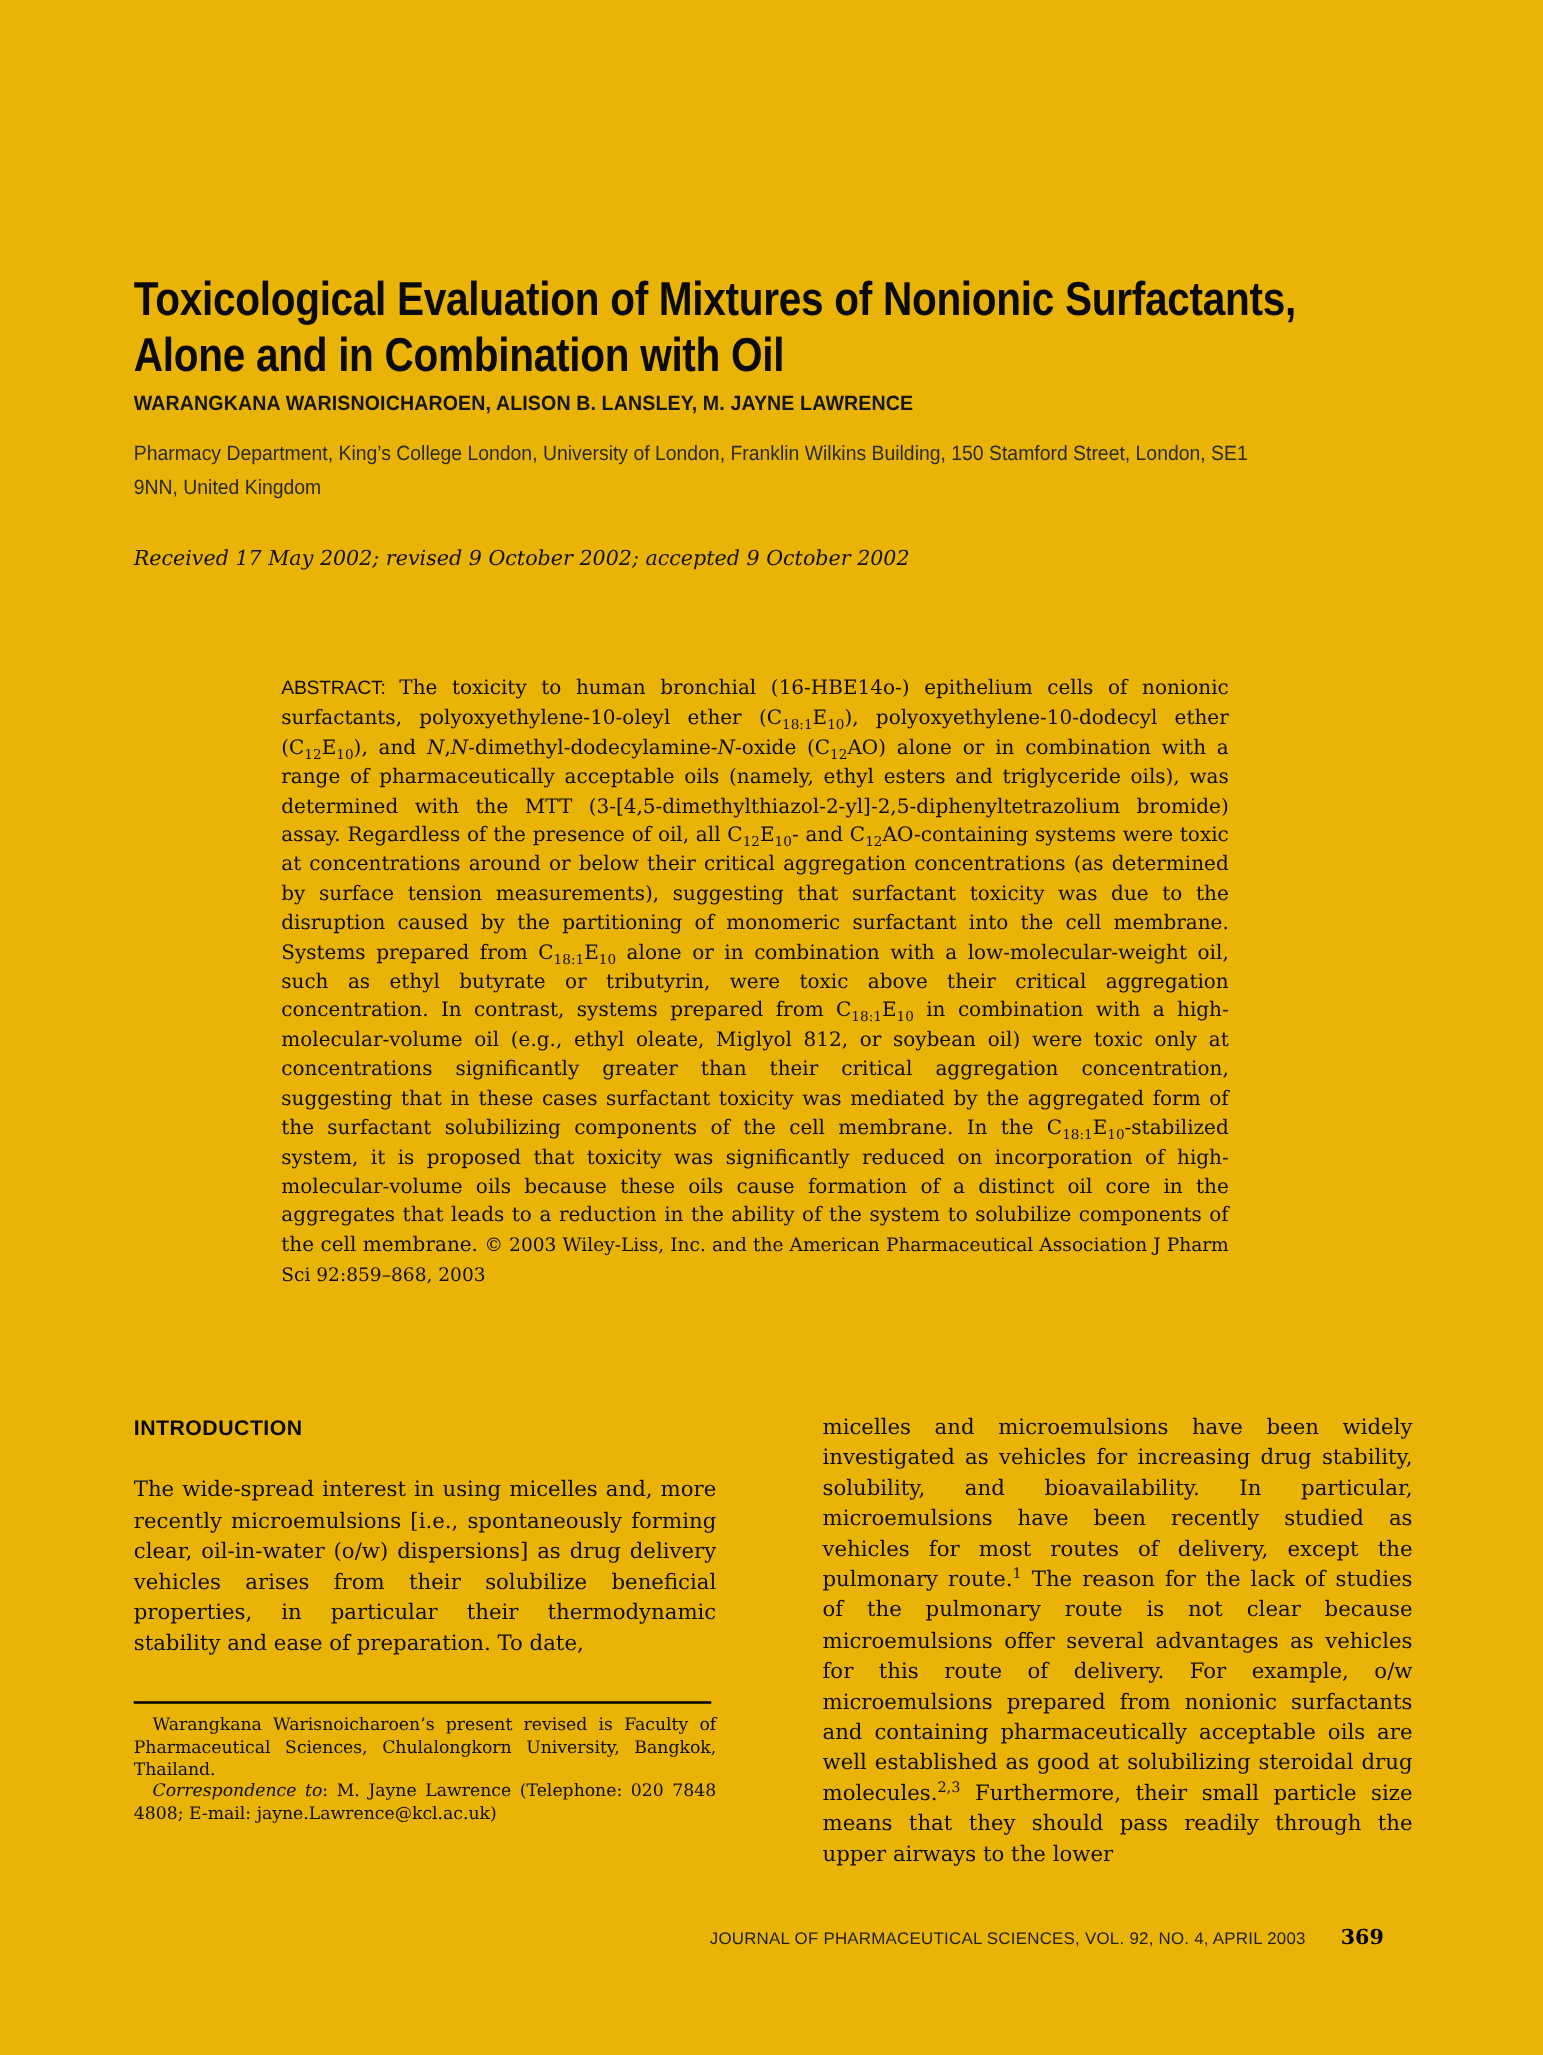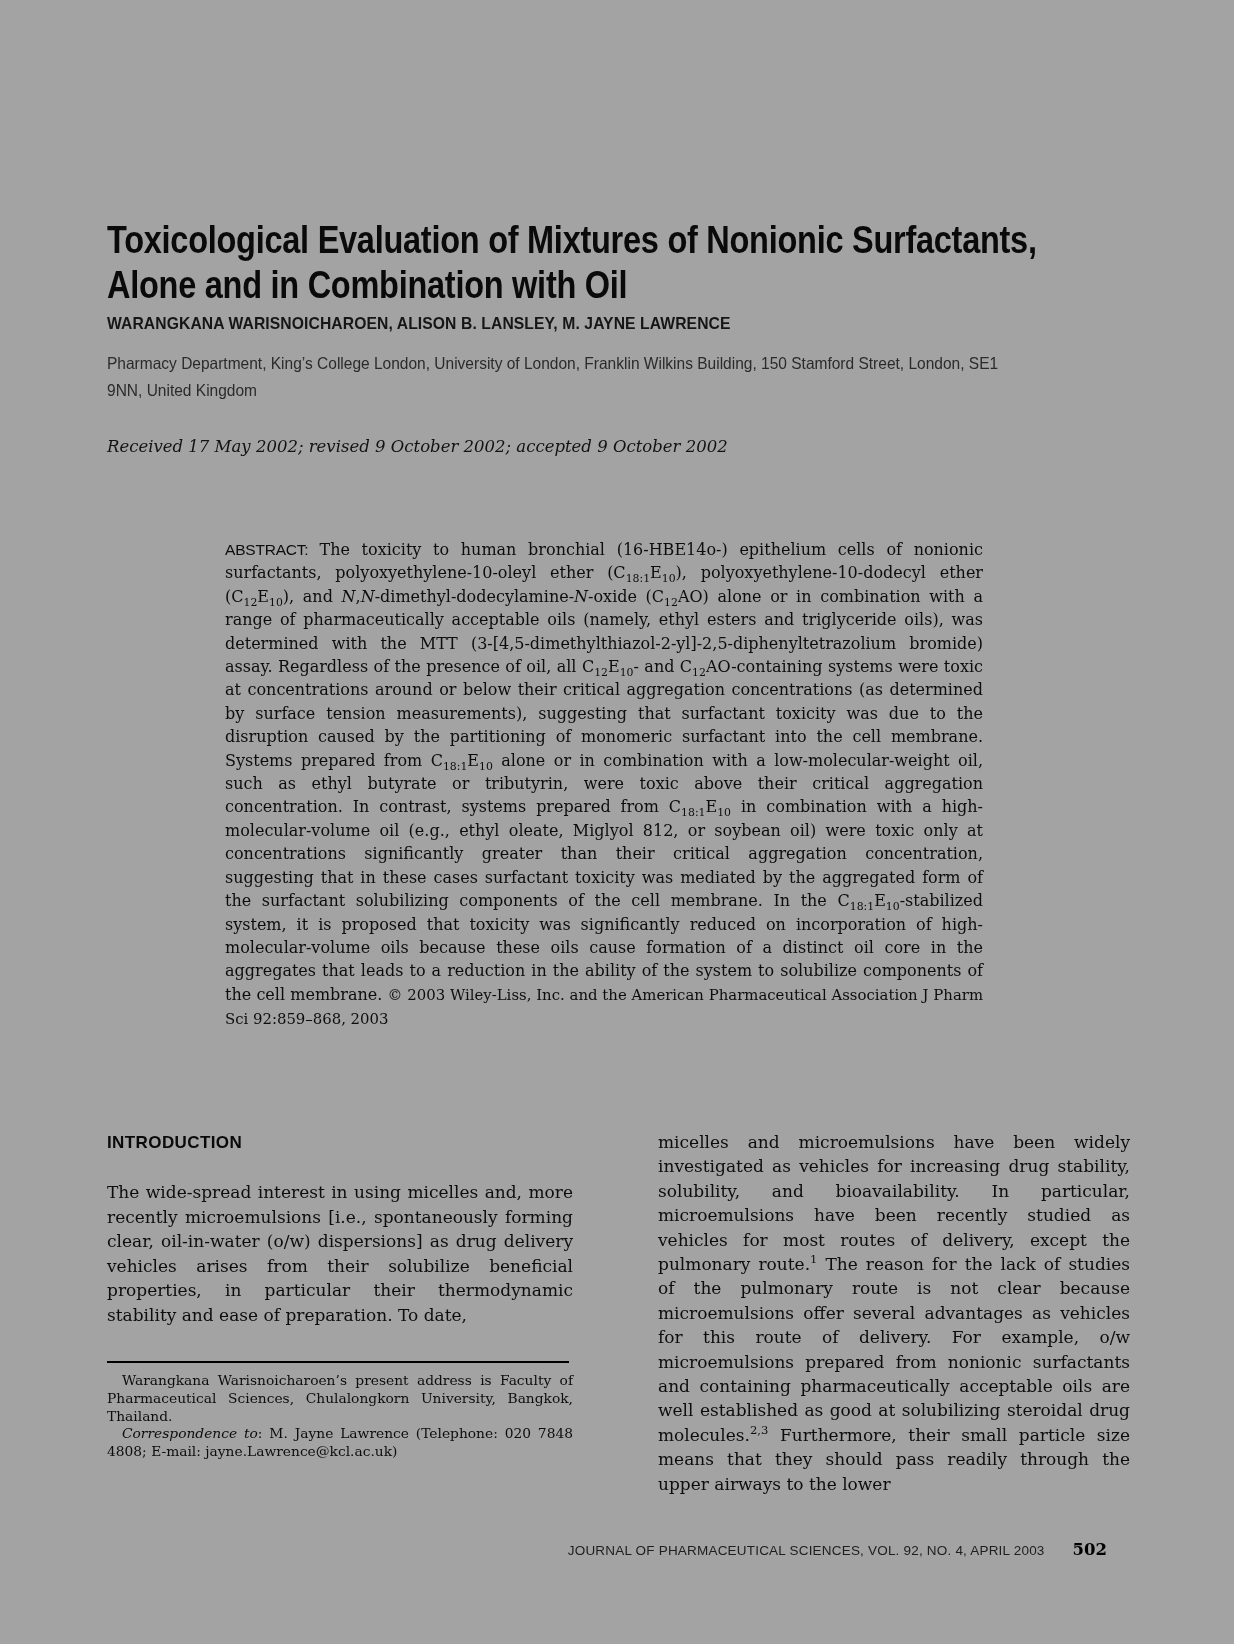--- a/index.html
+++ b/index.html
@@ -4,21 +4,21 @@
 <style>
   html, body {
     margin: 0;
     padding: 0;
     background: #ffffff;
   }
   .page {
     position: relative;
     width: 1234px;
     height: 1644px;
-    background: #a3a3a3;
+    background: #eab308;
     color: #0d0d0d;
     overflow: hidden;
     font-family: "DejaVu Serif", serif;
   }
 
   
   .title {
     position: absolute;
     left: 107px;
     top: 193px;
@@ -197,22 +197,22 @@
 
   <h2 class="section-heading" style="margin:0;">INTRODUCTION</h2>
 
   <div class="col-left">The wide-spread interest in using micelles and, more recently microemulsions [i.e., spontaneously forming clear, oil-in-water (o/w) dispersions] as drug delivery vehicles arises from their solubilize beneficial properties, in particular their thermodynamic stability and ease of preparation. To date,</div>
 
   <div class="col-right">micelles and microemulsions have been widely investigated as vehicles for increasing drug stability, solubility, and bioavailability. In particular, microemulsions have been recently studied as vehicles for most routes of delivery, except the pulmonary route.<sup>1</sup> The reason for the lack of studies of the pulmonary route is not clear because microemulsions offer several advantages as vehicles for this route of delivery. For example, o/w microemulsions prepared from nonionic surfactants and containing pharmaceutically acceptable oils are well established as good at solubilizing steroidal drug molecules.<sup>2,3</sup> Furthermore, their small particle size means that they should pass readily through the upper airways to the lower</div>
 
   <div class="footnote-rule"></div>
 
   <div class="footnote">
-    <p>Warangkana Warisnoicharoen’s present address is Faculty of Pharmaceutical Sciences, Chulalongkorn University, Bangkok, Thailand.</p>
+    <p>Warangkana Warisnoicharoen’s present revised is Faculty of Pharmaceutical Sciences, Chulalongkorn University, Bangkok, Thailand.</p>
     <p><i>Correspondence to</i>: M. Jayne Lawrence (Telephone: 020 7848 4808; E-mail: jayne.Lawrence@kcl.ac.uk)</p>
   </div>
 
 
   <div class="footer">
-    <span class="footer-journal">JOURNAL OF PHARMACEUTICAL SCIENCES, VOL. 92, NO. 4, APRIL 2003</span><span class="footer-page">502</span>
+    <span class="footer-journal">JOURNAL OF PHARMACEUTICAL SCIENCES, VOL. 92, NO. 4, APRIL 2003</span><span class="footer-page">369</span>
   </div>
 
 </div>
 
 </body></html>

